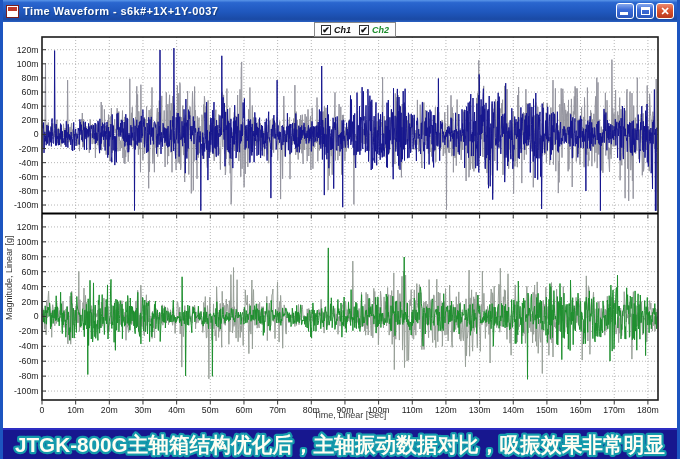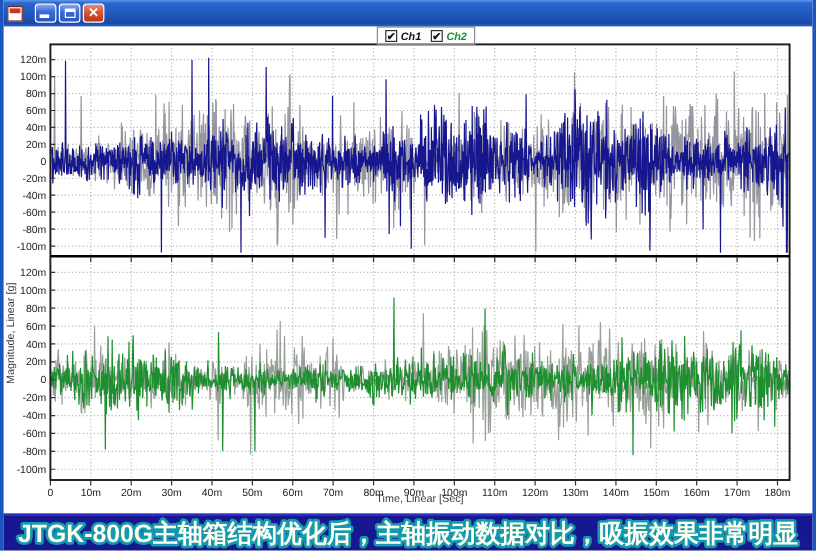--- a/index.html
+++ b/index.html
@@ -40,20 +40,21 @@
   .banner{position:absolute;left:-3px;top:428px;width:680px;height:31px;background:#17178f;
           border-top:2px solid #2d2dc2;box-sizing:border-box;z-index:12;overflow:hidden;}
 </style>
 </head>
 <body>
 
 <div class="window">
 
   <div class="titlebar">
     <span class="win-icon"></span>
+    <span class="title-text">Time Waveform - s6k#+1X+1Y-0037</span>
     <span class="controls">
       <span class="tb-btn btn-blue">
           <span class="glyph-min"></span>
         </span>
       <span class="tb-btn btn-blue">
           <span class="glyph-max"></span>
         </span>
       <span class="tb-btn btn-red">
           <span class="glyph-close">✕</span>
         </span>

